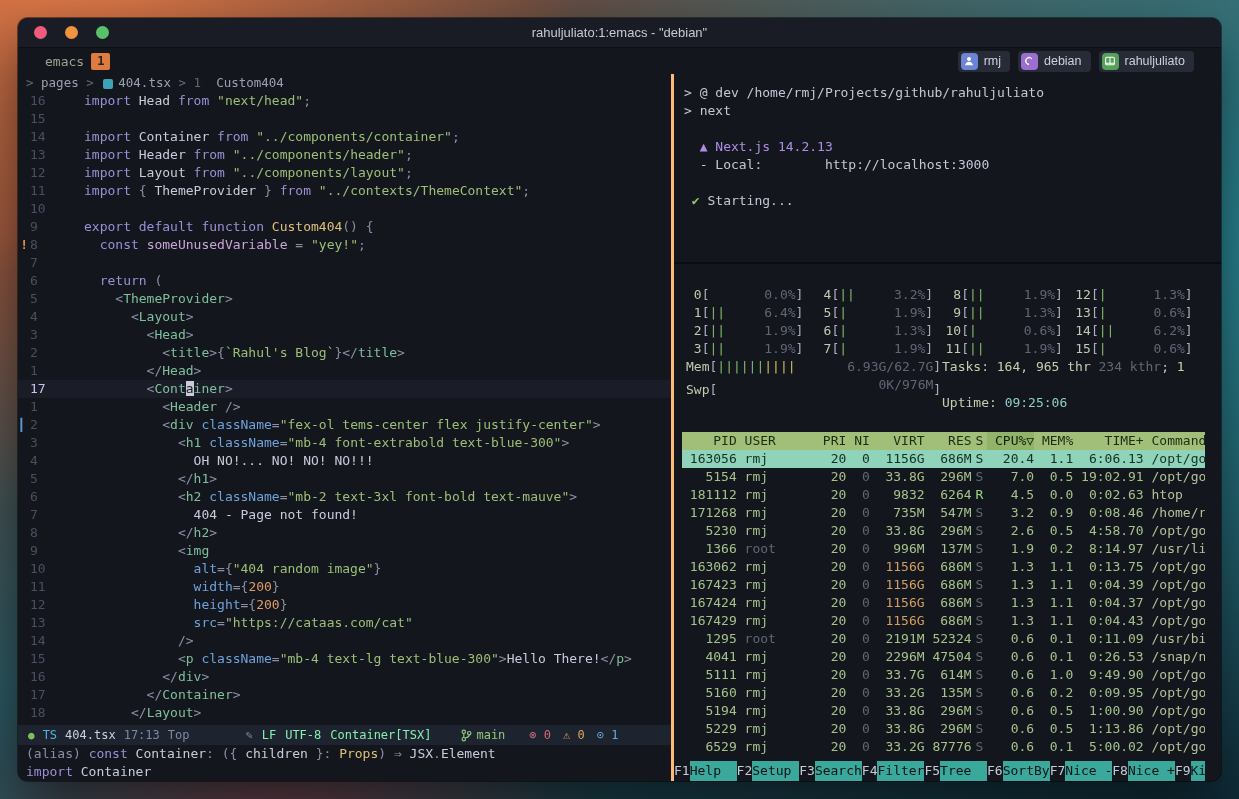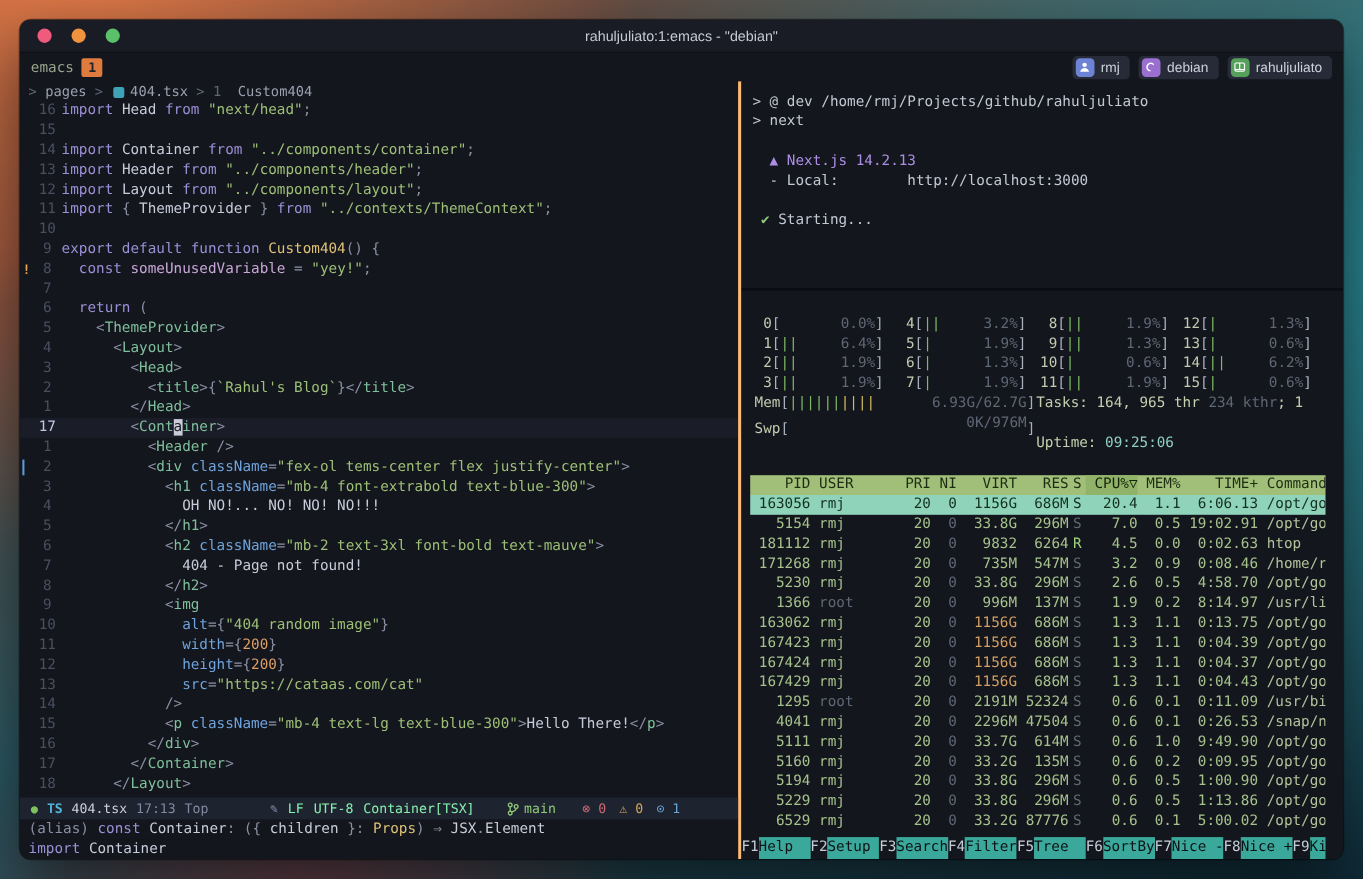--- a/index.html
+++ b/index.html
@@ -17,41 +17,41 @@
     background:#14161d;box-shadow:0 24px 60px rgba(0,0,0,.55),0 0 0 1px rgba(0,0,0,.45);
     overflow:hidden;display:flex;flex-direction:column}
   
   .titlebar{height:30px;background:#191c25;border-bottom:1px solid #0c0e13;flex:0 0 auto;
     display:flex;align-items:center;justify-content:center;position:relative}
   .title-text{font-family:"Liberation Sans",sans-serif;font-size:13px;color:#c6cad3}
   .lights{position:absolute;left:16px;top:0;height:100%;display:flex;align-items:center;gap:18px}
   .light{width:13px;height:13px;border-radius:50%;display:inline-block}
   .light.close{background:#ef5a7d}.light.min{background:#f1923e}.light.max{background:#5bc06a}
   
-  .tmuxbar{height:26px;display:flex;align-items:center;padding:0 10px;background:#14161d;font-size:13px;flex:0 0 auto}
+  .tmuxbar{height:26px;display:flex;align-items:center;padding:0 27px;background:#14161d;font-size:13px;flex:0 0 auto}
   .session-tab{display:inline-flex;align-items:center;gap:7px;color:#99a48e;cursor:default}
   .session-badge{background:#e07b3f;color:#20232b;padding:0 6px;font-weight:bold;border-radius:2px;font-size:12px;line-height:17px}
   .tmux-right{margin-left:auto;display:flex;gap:8px}
   .badge{display:inline-flex;align-items:center;gap:6px;background:#262b37;border-radius:4px;
     padding:2px 9px 2px 3px;color:#ccd1dc;font-size:12.5px;font-family:"Liberation Sans",sans-serif}
   .badge-icon{width:17px;height:17px;border-radius:4px;display:inline-flex;align-items:center;justify-content:center}
   .badge-icon svg{width:12px;height:12px}
   
   .main{flex:1;display:flex;min-height:0}
   .editor-pane{width:656px;flex:0 0 auto;display:flex;flex-direction:column;border-right:3px solid #fdba74;min-height:0;background:#14161d}
   .term-pane{flex:1;display:flex;flex-direction:column;min-width:0;overflow:hidden;background:#14161d}
   
   .breadcrumb{height:18px;line-height:18px;font-size:12.5px;padding-left:8px;white-space:pre;flex:0 0 auto}
   .code-area{flex:1;overflow:hidden;font-size:13px}
   .code-line{display:flex;height:18px;line-height:18px;white-space:pre}
   .cur-line{background:#1a1d28}
   .gut-mark{width:12px;text-align:center;flex:0 0 auto;font-size:12px}
   .mark-warn{color:#e8a348;font-weight:bold}
   .mark-bar{color:#5a9ad8}
-  .gut-num{width:26px;text-align:center;color:#4a4f60;flex:0 0 auto;margin-right:0}
+  .gut-num{width:26px;text-align:left;color:#4a4f60;flex:0 0 auto;margin-right:28px}
   .gut-num.cur{color:#c2c6e8}
   .code-body{white-space:pre}
   
   .t-kw{color:#9b8fd6}
   .t-id{color:#c8ccda}
   .t-str{color:#9dbf77}
   .t-pun{color:#8b90a5}
   .t-tag{color:#7fc09c}
   .t-attr{color:#6ea3dc;}
   .t-num{color:#df9e67}
@@ -67,21 +67,21 @@
   .t-bcicon{display:inline-block;width:10px;height:10px;border-radius:2px;background:#3fa3b8;margin:0 5px 0 2px;vertical-align:middle}
   .t-hval{color:#c4cfae}
   .t-hdim{color:#5f6775}
   .t-hcyan{color:#8ed0c4}
   .t-bar-g{color:#7cbb66}
   .t-bar-y{color:#d3bd5e}
   
   .modeline{height:20px;background:#1e2330;display:flex;align-items:center;font-size:12px;color:#9aa2b4;
     padding:0 10px;gap:8px;flex:0 0 auto;white-space:pre}
   .ml-dot{color:#7fc05e;font-size:11px}
-  .ml-ts{color:#4fb4d8;font-weight:bold}
+  .ml-ts{color:#4fb4d8;font-weight:normal}
   .ml-file{color:#ccd1dc}
   .ml-dim{color:#8089a0}
   .ml-lite{color:#86efac}
   .ml-mid{margin-left:48px;display:inline-flex;gap:9px;align-items:center}
   .ml-branch{margin-left:22px;display:inline-flex;align-items:center;gap:4px;color:#8fc979}
   .ml-diags{display:inline-flex;gap:12px;margin-left:16px}
   .ml-err{color:#d06a75}.ml-warn{color:#d8a657}.ml-info{color:#6aa8dc}
   .eldoc,.minibuf{height:18px;line-height:18px;font-size:13px;padding-left:8px;white-space:pre;flex:0 0 auto;background:#14161d}
   
   .term-out{padding:10px 0 0 10px;font-size:13px;height:188px;flex:0 0 auto;overflow:hidden}

